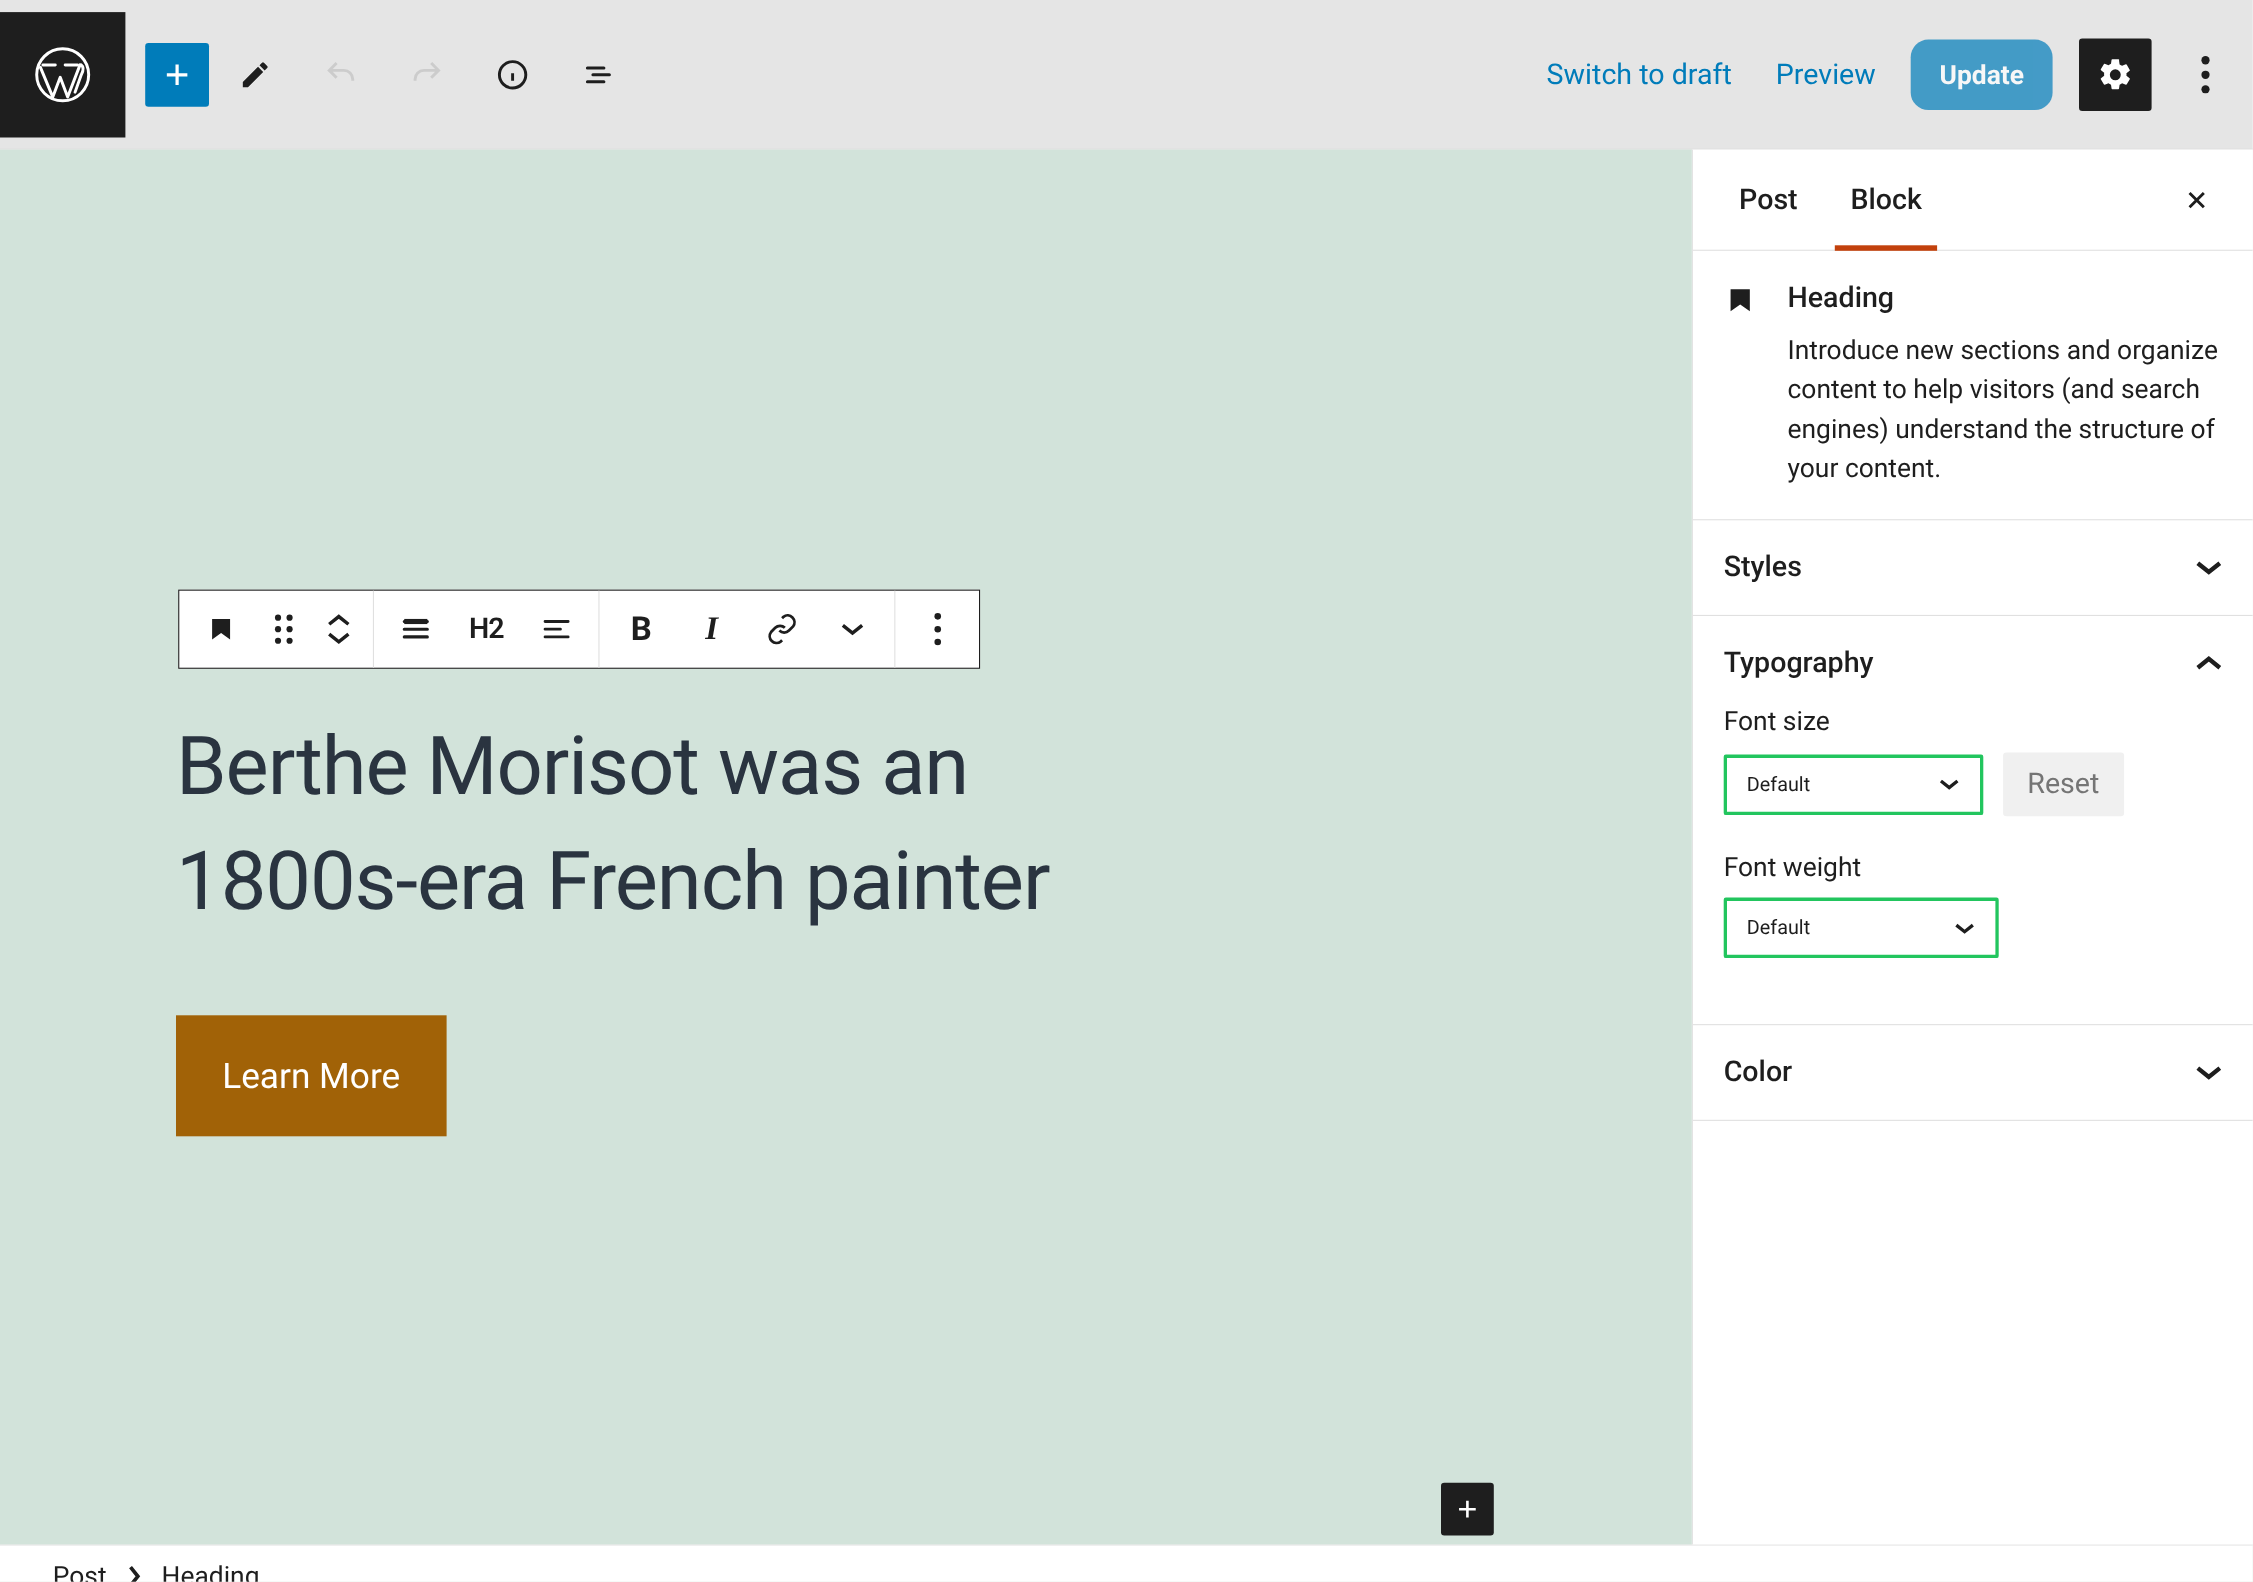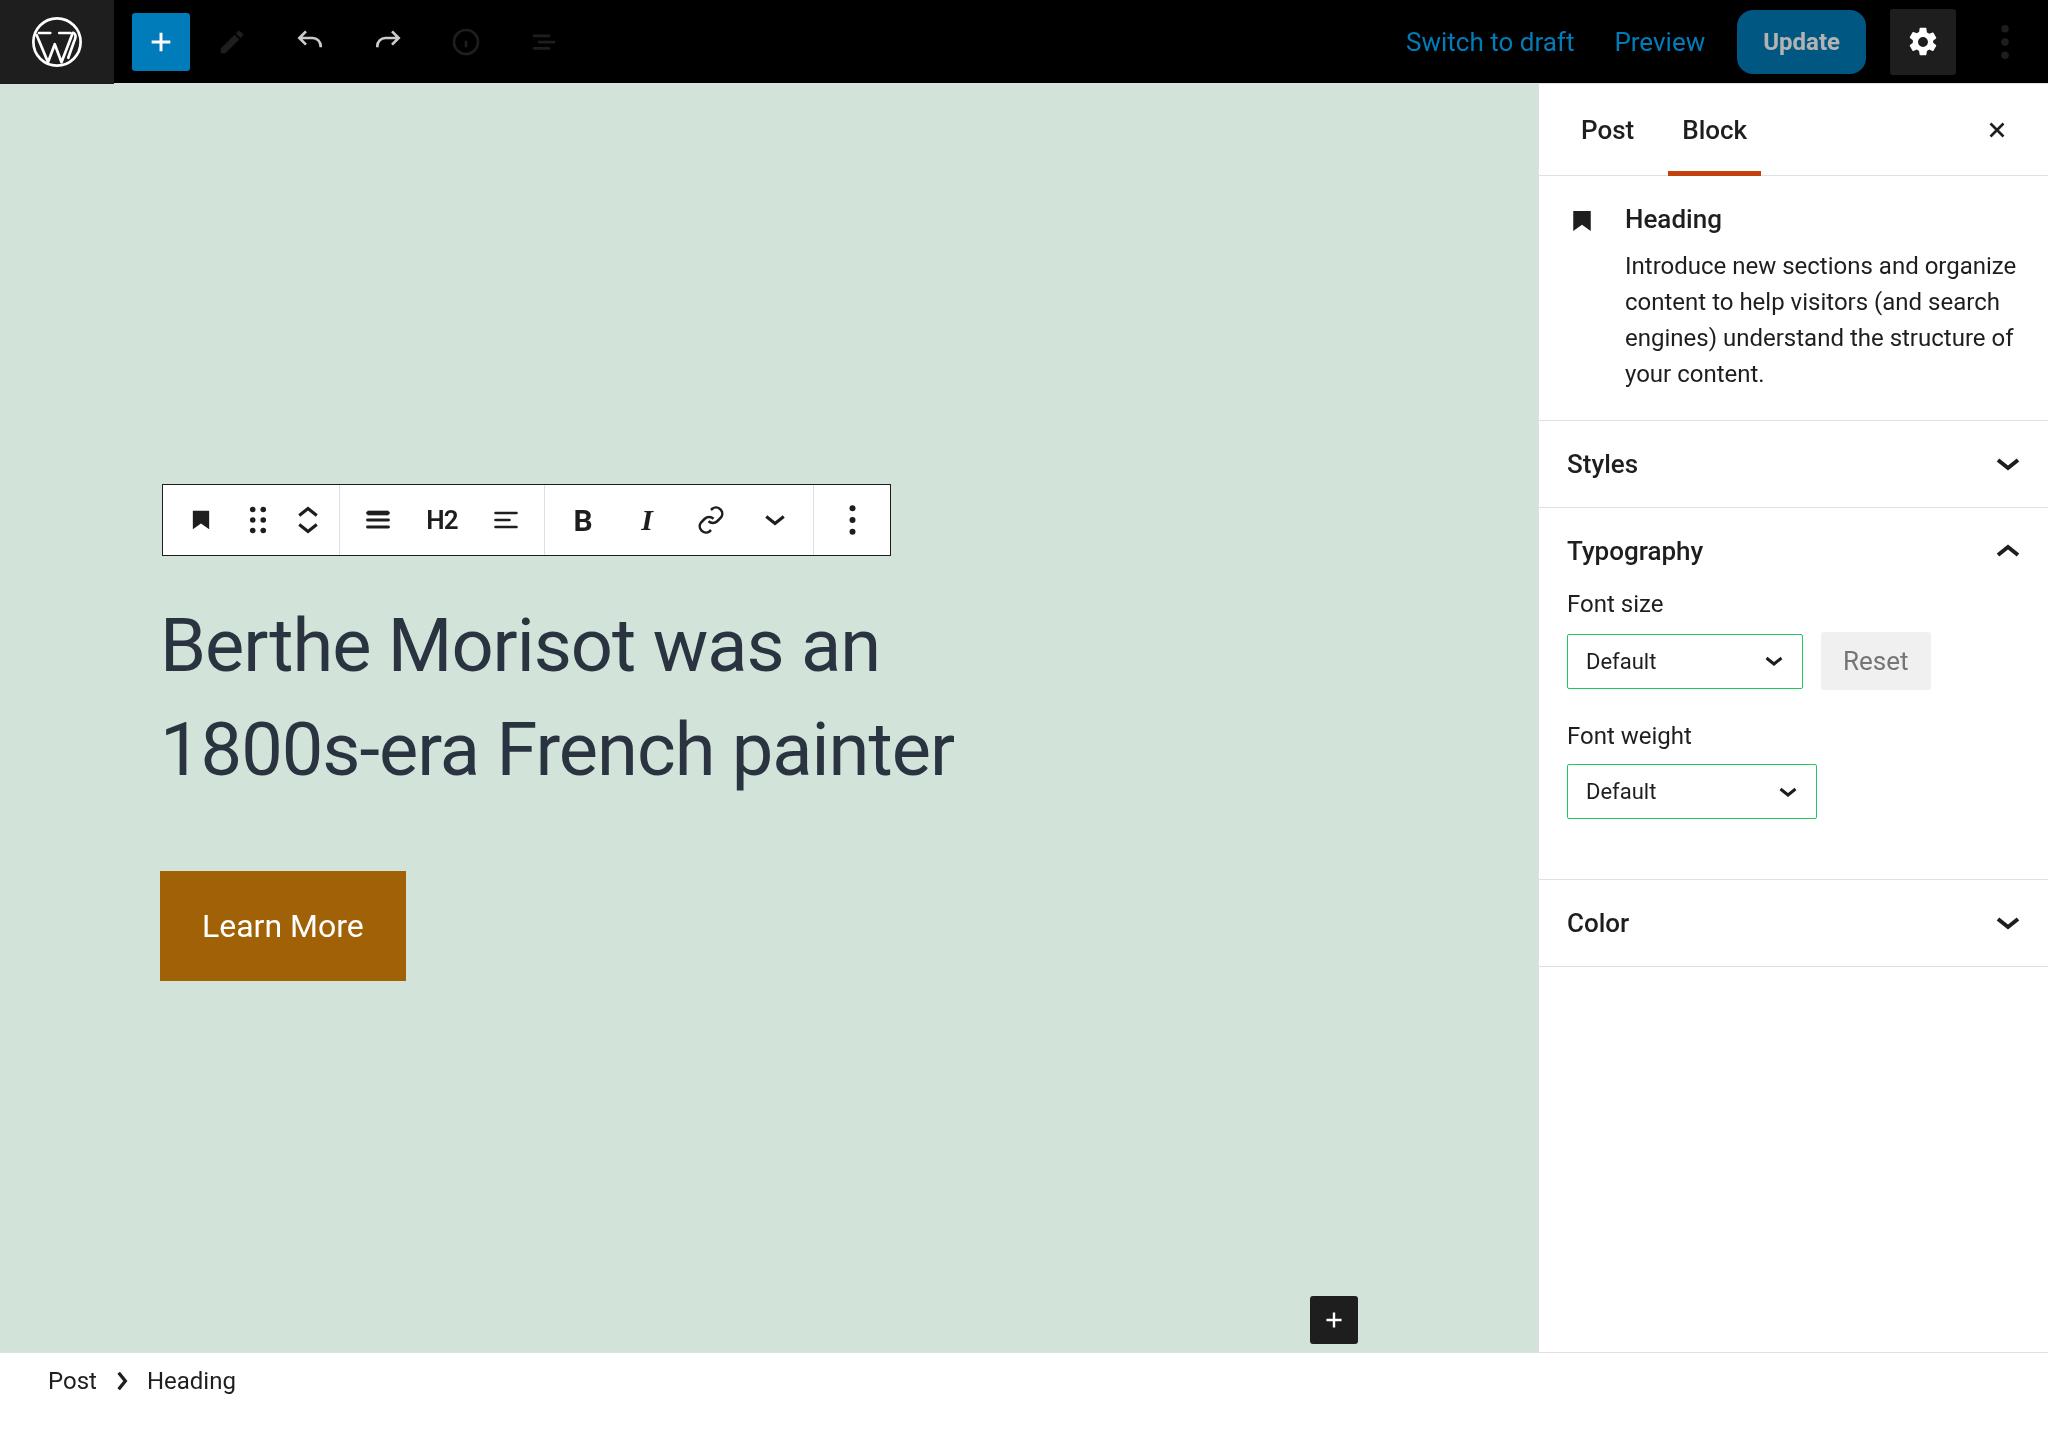--- a/index.html
+++ b/index.html
@@ -11,23 +11,23 @@
     width: 2048px;
     height: 1438px;
     overflow: hidden;
     transform-origin: top left;
   }
 
   
   .topbar {
     display: flex;
     align-items: center;
-    height: 84px;
+    height: 136px;
     border-bottom: 1px solid #e0e0e0;
-    background: #000000;
+    background: #e5e5e5;
   }
   .wp-logo {
     width: 114px; height: 114px;
     background: #1e1e1e;
     display: flex; align-items: center; justify-content: center;
   }
   .toolbar-left {
     display: flex; align-items: center; gap: 6px;
     padding-left: 18px;
   }
@@ -216,23 +216,23 @@
   }
   .panel-body { padding-top: 24px; }
   .field-label {
     font-size: 24px;
     color: #1e1e1e;
     margin-bottom: 14px;
     display: block;
   }
   .field-row { display: flex; gap: 18px; align-items: center; margin-bottom: 32px; }
   .select {
-    border: 1px solid #22c55e;
+    border: 3px solid #22c55e;
     padding: 14px 18px;
-    font-size: 22px;
+    font-size: 18px;
     display: flex;
     align-items: center;
     justify-content: space-between;
     width: 236px;
     cursor: pointer;
     border-radius: 2px;
   }
   .reset-btn {
     background: #f0f0f0;
     color: #757575;

